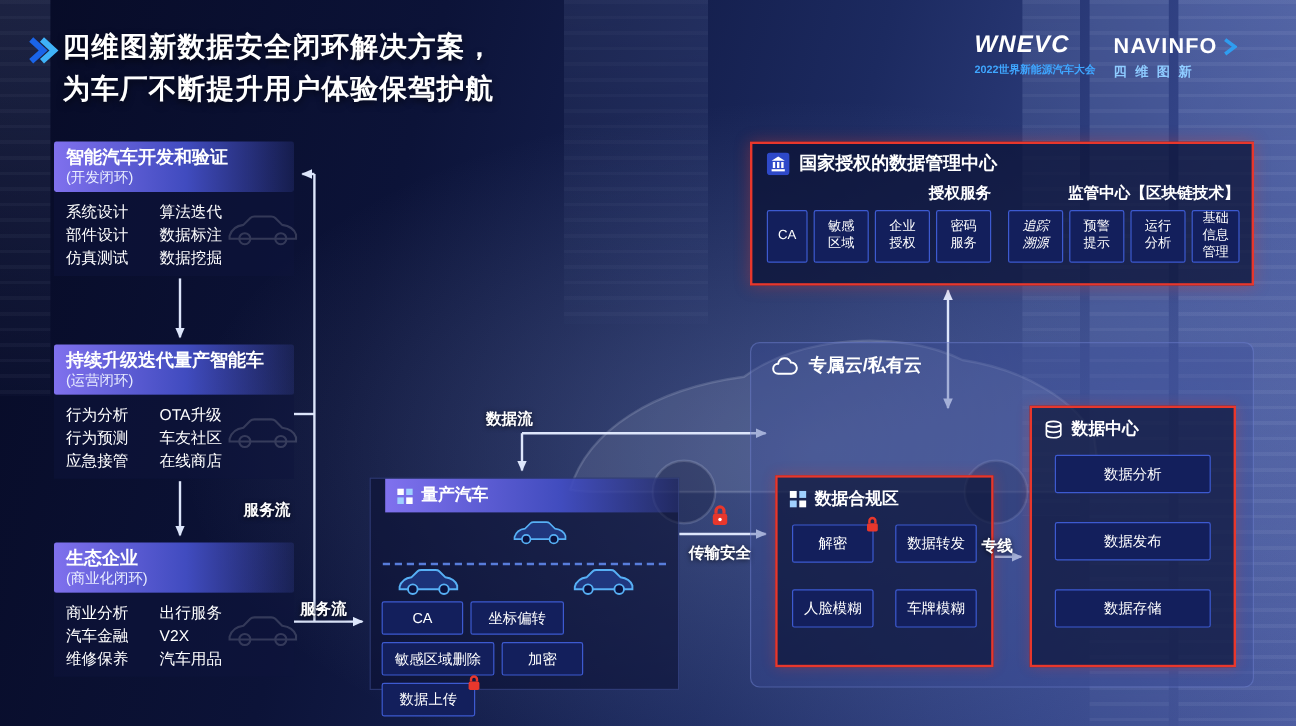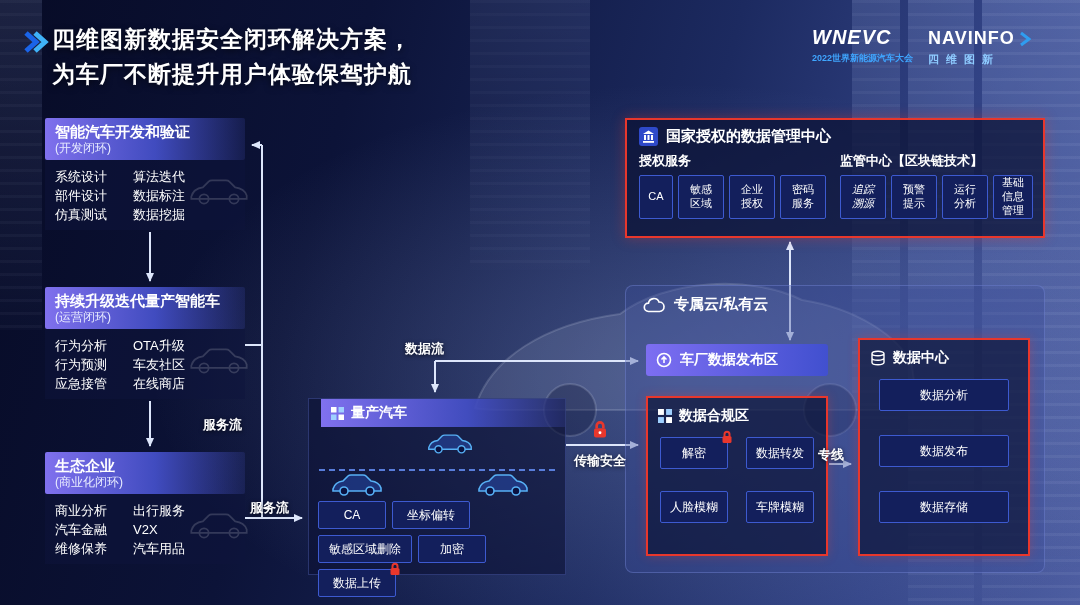--- a/index.html
+++ b/index.html
@@ -37,21 +37,21 @@
   .pcar{position:absolute;left:308px;top:398px;width:256px;height:175px;background:rgba(11,17,52,0.6);border:1px solid rgba(95,115,210,0.35);}
   .car-zone{position:relative;height:72px;}
   .dash{position:absolute;left:10px;right:10px;top:42px;border-top:2px dashed rgba(95,135,235,0.9);}
   .pcar-btns{display:flex;flex-wrap:wrap;gap:6px;padding:2px 9px;}
   .sbtn{background:#131f5c;border:1px solid #3d5ad0;color:#fff;font-size:12px;display:flex;align-items:center;justify-content:center;
     text-align:center;white-space:pre-line;border-radius:2px;position:relative;line-height:1.25;}
   .auth{position:absolute;left:625px;top:118px;width:420px;height:120px;border:2px solid #e8372c;background:rgba(11,17,52,0.74);
     box-shadow:0 0 12px rgba(232,55,44,0.35);box-sizing:border-box;}
   .auth-h{display:flex;align-items:center;gap:8px;padding:7px 12px 0;font-size:15px;font-weight:bold;}
   .auth-groups{display:flex;padding:6px 12px 0;}
-  .agroup-label{font-size:13px;font-weight:bold;text-align:left;margin-bottom:5px;font-family:Liberation Mono, monospace;}
+  .agroup-label{font-size:13px;font-weight:bold;text-align:right;margin-bottom:5px;font-family:Liberation Mono, monospace;}
   .agroup-btns{display:flex;gap:5px;}
   .agroup-btns .sbtn{height:42px;font-size:11px;}
   .cloud{position:absolute;left:625px;top:285px;width:420px;height:288px;background:rgba(58,74,152,0.35);
     border:1px solid rgba(132,152,232,0.35);border-radius:8px;box-sizing:border-box;}
   .cloud-h{display:flex;align-items:center;gap:8px;padding:9px 16px;font-size:15px;font-weight:bold;}
   .pub{position:absolute;left:20px;top:58px;width:182px;height:32px;background:linear-gradient(90deg,#7d6ef2,#4150cf);
     display:flex;align-items:center;gap:8px;padding:0 10px;font-size:14px;font-weight:bold;border-radius:3px;box-sizing:border-box;}
   .redbox{border:2px solid #e8372c;background:rgba(11,17,52,0.68);box-shadow:0 0 10px rgba(232,55,44,0.3);box-sizing:border-box;position:absolute;}
   .comp{left:20px;top:110px;width:182px;height:160px;}
   .rb-h{display:flex;align-items:center;gap:7px;padding:9px 10px 0;font-size:14px;font-weight:bold;}
@@ -289,27 +289,20 @@
   </div>
 
   <div class="cloud">
     <div class="cloud-h">
       <svg width="24" height="18" viewBox="0 0 26 18">
         <path d="M7,16 a4.5,4.5 0 0,1 0-9 a6,6 0 0,1 11.5,-1.2 A4.8,4.8 0 0,1 19,16 Z" stroke="#fff" stroke-width="1.8" fill="none"></path>
       </svg>
       <span>专属云/私有云</span>
     </div>
 
-    <div class="pub">
-      <svg width="16" height="16" viewBox="0 0 16 16">
-        <circle cx="8" cy="8" r="6.5" stroke="#fff" stroke-width="1.6" fill="none"></circle>
-        <path d="M8,11 V5 M5.5,7.5 L8,5 L10.5,7.5" stroke="#fff" stroke-width="1.6" fill="none"></path>
-      </svg>
-      <span>车厂数据发布区</span>
-    </div>
 
     <div class="redbox comp">
       <div class="rb-h">
         <svg width="14" height="14" viewBox="0 0 13 13">
           <rect x="0" y="0" width="5.5" height="5.5" fill="#fff"></rect>
             <rect x="7.5" y="0" width="5.5" height="5.5" fill="#9fd0ff"></rect>
           <rect x="0" y="7.5" width="5.5" height="5.5" fill="#9fd0ff"></rect>
             <rect x="7.5" y="7.5" width="5.5" height="5.5" fill="#fff"></rect>
         </svg>
         <span>数据合规区</span>

